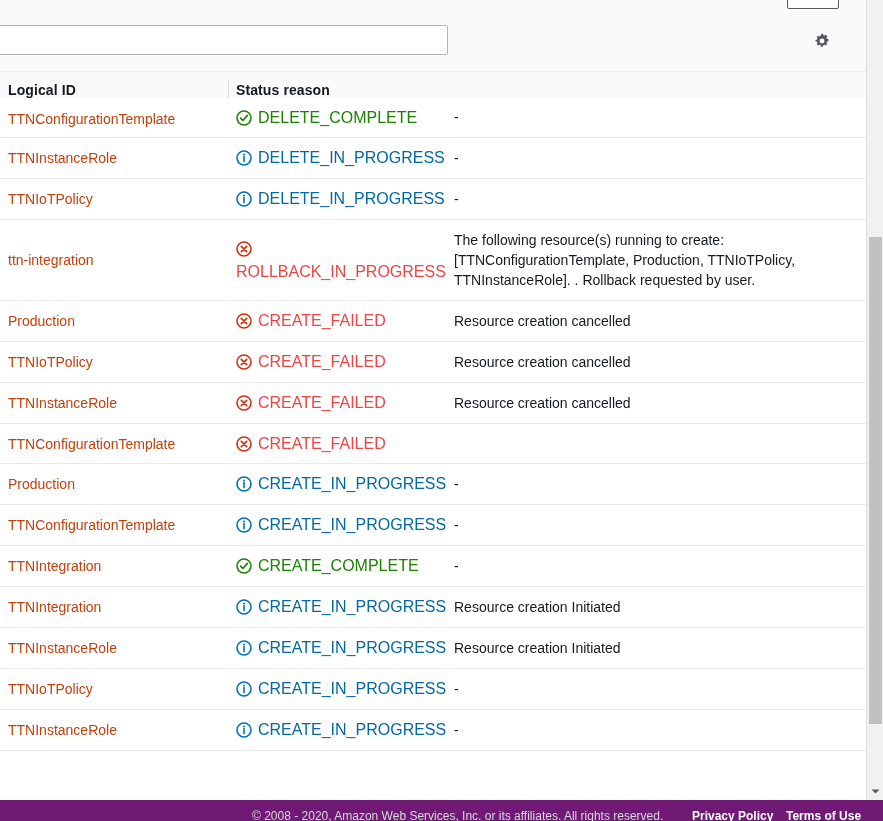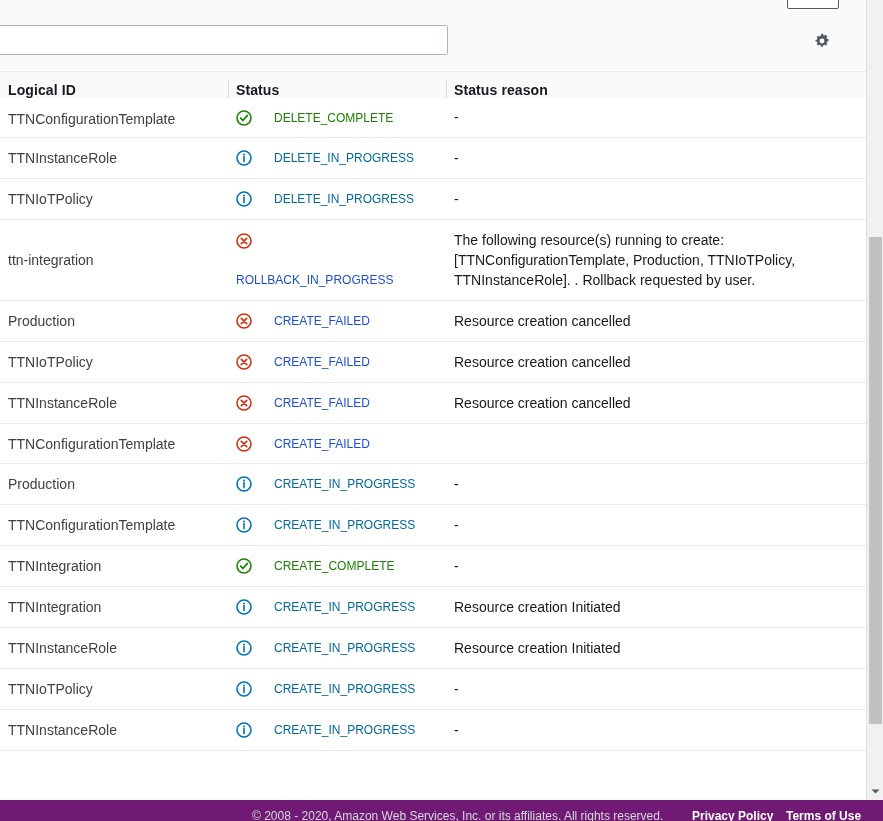--- a/index.html
+++ b/index.html
@@ -141,36 +141,36 @@
     height: 20px;
     overflow: hidden;
     align-items: flex-end;
   }
 
   .cell {
     font-size: 14px;
     color: #16191f;
     padding: 10px 8px;
   }
-  .cell.col-logical { width: 228px; color: #404040; }
+  .cell.col-logical { width: 228px; color: #c2410c; }
   .cell.col-status  { width: 218px; }
   .cell.col-reason  { width: 410px; color: #16191f; line-height: 20px; }
 
   .status {
     display: flex;
     align-items: flex-start;
-    gap: 22px;
-    font-size: 12px;
+    gap: 6px;
+    font-size: 16px;
     line-height: 18px;
   }
   .status.wrap { flex-wrap: wrap; }
   .status.wrap .status-text { width: 100%; }
 
   .status-in-progress .status-text { color: #0369a1; }
-  .status-failed .status-text      { color: #1d4ed8; }
+  .status-failed .status-text      { color: #ef4444; }
   .status-complete .status-text    { color: #1d8102; }
 
   .status-icon { flex: 0 0 auto; width: 16px; height: 16px; display: block; margin-top: 1px; }
 
   
   .scrollbar {
     position: absolute;
     right: 0;
     top: 0;
     width: 17px;
@@ -255,21 +255,20 @@
         <path d="M10 1.6l1.1.25.35 1.55a6.6 6.6 0 0 1 1.5.62l1.35-.85 1.6 1.6-.85 1.35c.26.47.47.97.62 1.5l1.55.35v2.26l-1.55.35a6.6 6.6 0 0 1-.62 1.5l.85 1.35-1.6 1.6-1.35-.85c-.47.26-.97.47-1.5.62l-.35 1.55H8.87l-.35-1.55a6.6 6.6 0 0 1-1.5-.62l-1.35.85-1.6-1.6.85-1.35a6.6 6.6 0 0 1-.62-1.5l-1.55-.35V8.87l1.55-.35c.15-.53.36-1.03.62-1.5l-.85-1.35 1.6-1.6 1.35.85c.47-.26.97-.47 1.5-.62l.35-1.55z" fill="#545b64"></path>
         <circle cx="10" cy="10" r="2.7" fill="#ffffff"></circle>
       </svg>
     </div>
   </div>
 
   <div class="table-area">
 
     <div class="thead">
       <div class="th col-logical">Logical ID</div>
-      <div class="th col-status">Status</div>
       <div class="th col-reason">Status reason</div>
     </div>
 
     <div class="tbody" id="tbody">
         <div class="row clipped-top">
           <div class="cell col-logical">TTNConfigurationTemplate</div>
           <div class="cell col-status">
             <div class="status status-complete">
               <svg class="status-icon" viewBox="0 0 16 16" width="16" height="16">
                 <circle cx="8" cy="8" r="7" fill="none" stroke="#1d8102" stroke-width="1.6"></circle>

